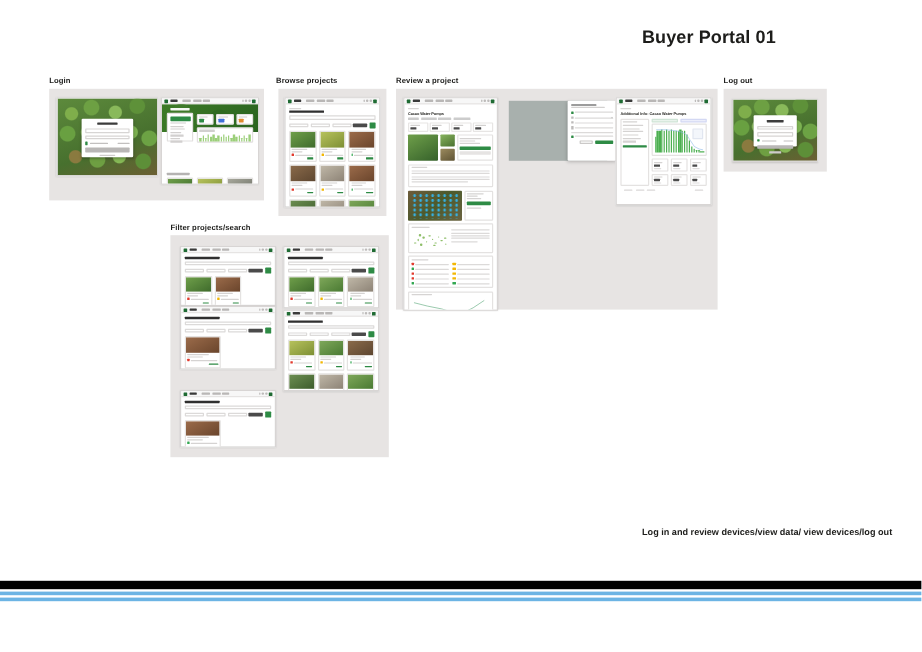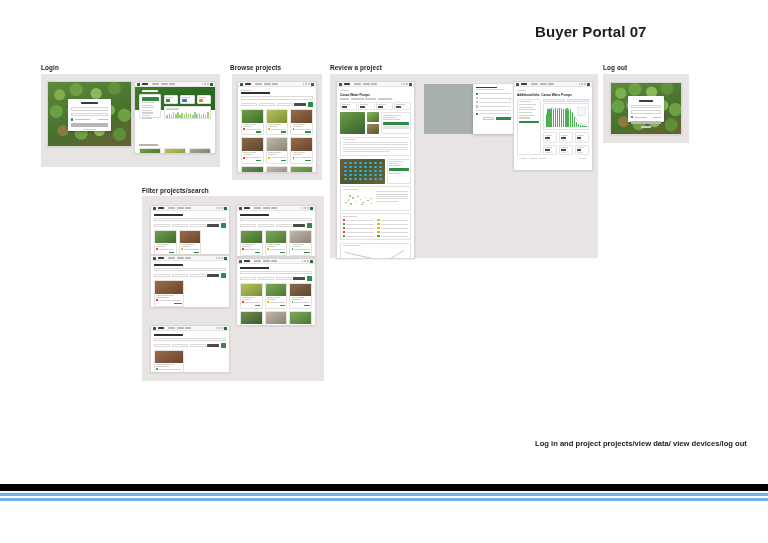--- a/index.html
+++ b/index.html
@@ -193,21 +193,21 @@
   
   .f-black{ position:absolute; left:0; right:0; top:484px; height:7px; background:#000; }
   .f-b1{ position:absolute; left:0; right:0; top:493px; height:2.5px; background:#6cb4e4; }
   .f-b2{ position:absolute; left:0; right:0; top:498px; height:2.5px; background:#6cb4e4; }
 </style>
 </head>
 <body>
 
 <div class="slide">
 
-  <div class="slide-title">Buyer Portal 07</div>
+  <div class="slide-title">Buyer Portal 01</div>
 
   <div class="caption cap-login">Login</div>
   <div class="caption cap-browse">Browse projects</div>
   <div class="caption cap-review">Review a project</div>
   <div class="caption cap-logout">Log out</div>
   <div class="caption cap-filter">Filter projects/search</div>
 
   <div class="panel panel-login"></div>
 
   <div class="win" style="left:47px;top:81px;width:85px;height:66px;">
@@ -1032,20 +1032,20 @@
               <div class="tag-sq" style="background:#34a853"></div>
               <div class="pb-l w85" style="margin:0"></div>
             </div>
             <div class="pb-price"></div>
           </div>
         </div>
     </div>
 
   </div>
 
-  <div class="bottom-note">Log in and project projects/view data/
+  <div class="bottom-note">Log in and review devices/view data/
 view devices/log out</div>
 
   <div class="f-black"></div>
   <div class="f-b1"></div>
   <div class="f-b2"></div>
 
 </div>
 
 </body></html>

